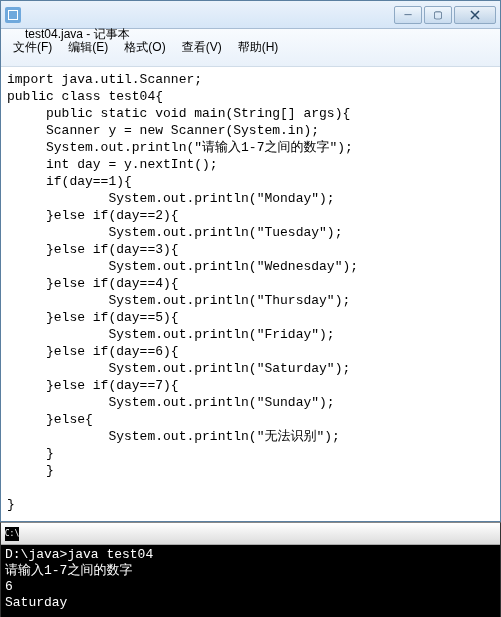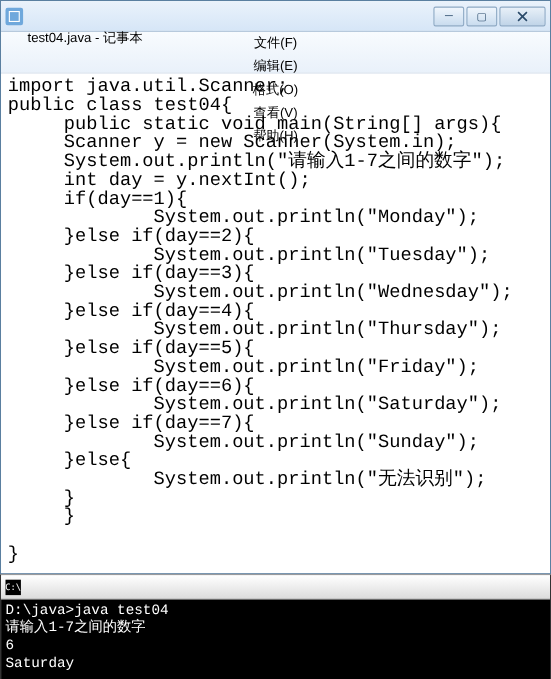--- a/index.html
+++ b/index.html
@@ -6,23 +6,23 @@
 body { font-family: "Microsoft YaHei", "SimSun", sans-serif; font-size: 12px; background: #fff; width: 501px; }
 .window { border: 1px solid #5a7fa0; }
 .titlebar { background: linear-gradient(#eaf2fb, #d6e6f7); height: 28px; display: flex; align-items: center; padding: 0 4px; border-bottom: 1px solid #a8bdd4; }
 .titlebar .icon { width: 16px; height: 16px; margin-right: 4px; background: #6fa8dc; border-radius: 2px; position: relative; }
 .titlebar .icon:after { content: ""; position: absolute; top: 3px; left: 3px; width: 8px; height: 8px; border: 1px solid #fff; }
 .titlebar .title { flex: 1; font-size: 12px; color: #000; margin-top: 40px; }
 .winbtns { display: flex; gap: 2px; }
 .winbtn { width: 28px; height: 18px; background: linear-gradient(#f0f6fc, #c9dcef); border: 1px solid #8ea9c4; border-radius: 2px; display: flex; align-items: center; justify-content: center; font-size: 10px; color: #2a4a6a; cursor: pointer; }
 .winbtn.close { width: 42px; background: linear-gradient(#e8f0f8, #c0d4e8); }
 .winbtn.close svg { width: 10px; height: 10px; }
-.menubar { background: linear-gradient(#f8fbfe, #e9f1fa); border-bottom: 1px solid #d0dce8; height: 38px; display: flex; align-items: center; padding: 0 4px; font-size: 12px; flex-direction: column; }
+.menubar { background: linear-gradient(#f8fbfe, #e9f1fa); border-bottom: 1px solid #d0dce8; height: 38px; display: flex; align-items: center; padding: 0 4px; font-size: 12px; }
 .menuitem { padding: 2px 8px; cursor: pointer; }
-.editor { background: #fff; padding: 4px 23px 8px 6px; font-family: "SimSun", "Courier New", monospace; font-size: 17px; line-height: 17px; white-space: pre; color: #000; min-height: 390px; }
+.editor { background: #fff; padding: 4px 23px 8px 6px; font-family: "SimSun", "Courier New", monospace; font-size: 13px; line-height: 17px; white-space: pre; color: #000; min-height: 390px; }
 .cmdwin { border: 1px solid #333; border-top: 1px solid #888; }
 .cmdtitle { background: linear-gradient(#fff, #dcdcdc); height: 22px; display: flex; align-items: center; padding: 0 4px; font-size: 12px; border-bottom: 1px solid #aaa; }
 .cmdtitle .cicon { width: 14px; height: 14px; background: #000; margin-right: 4px; display: flex; align-items: center; justify-content: center; color: #fff; font-size: 8px; font-family: monospace; }
 .terminal { background: #000; color: #fff; font-family: "NSimSun", "SimSun", "Courier New", monospace; font-size: 13px; line-height: 16px; padding: 2px 4px; white-space: pre; min-height: 98px; }
 .terminal .cursor { background: #888; color: #000; }
 .watermark { position: absolute; right: 12px; bottom: 8px; color: #555; font-size: 12px; opacity: .6; pointer-events: none; }
 .wrap { position: relative; }
 </style>
 </head>
 <body>

